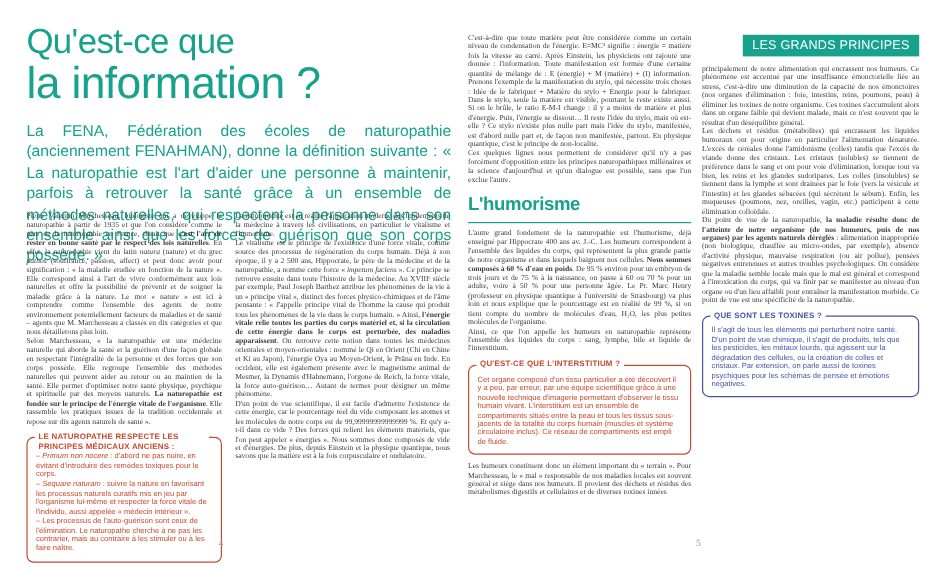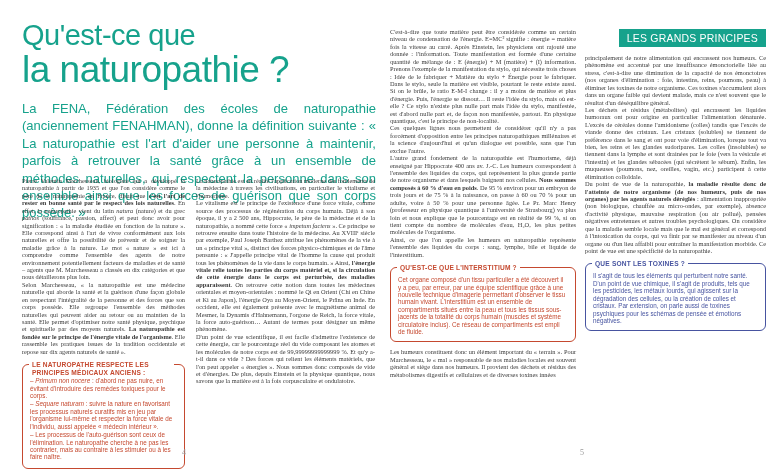--- a/index.html
+++ b/index.html
@@ -64,21 +64,21 @@
   
   .pnum{position:absolute;font-size:8px;color:var(--pagenum);}
   #pnum-left{left:182px;top:448px;}
   #pnum-right{left:580px;top:448px;}
 </style>
 </head>
 <body>
 
 <div class="abs title">
   <div class="l1">Qu'est-ce que</div>
-  <div class="l2">la naturopathie ?</div>
+  <div class="l2">la information ?</div>
 </div>
 
 <div class="abs intro">La FENA, Fédération des écoles de naturopathie (anciennement FENAHMAN), donne la définition suivante : « La naturopathie est l'art d'aider une personne à maintenir, parfois à retrouver la santé grâce à un ensemble de méthodes naturelles, qui respectent la personne dans son ensemble ainsi que les forces de guérison que son corps possède. »</div>
 
 <div class="col" id="col1">
   <p><span>Pierre Valentin Marchesseau, biologiste qui a développé la naturopathie à partir de 1935 et que l'on considère comme le père de la naturopathie en France, disait que </span><span class="seg-b">c'est l'art de rester en bonne santé par le respect des lois naturelles</span><span>. En effet, la naturopathie vient du latin </span><span class="seg-i">natura</span><span> (nature) et du grec </span><span class="seg-i">pathos</span><span> (souffrance, passion, affect) et peut donc avoir pour signification : « la maladie étudiée en fonction de la nature ». Elle correspond ainsi à l'art de vivre conformément aux lois naturelles et offre la possibilité de prévenir et de soigner la maladie grâce à la nature. Le mot « nature » est ici à comprendre comme l'ensemble des agents de notre environnement potentiellement facteurs de maladies et de santé – agents que M. Marchesseau a classés en dix catégories et que nous détaillerons plus loin.</span></p>
   <p><span>Selon Marchesseau, « la naturopathie est une médecine naturelle qui aborde la santé et la guérison d'une façon globale en respectant l'intégralité de la personne et des forces que son corps possède. Elle regroupe l'ensemble des méthodes naturelles qui peuvent aider au retour ou au maintien de la santé. Elle permet d'optimiser notre santé physique, psychique et spirituelle par des moyens naturels. </span><span class="seg-b">La naturopathie est fondée sur le principe de l'énergie vitale de l'organisme</span><span>. Elle rassemble les pratiques issues de la tradition occidentale et repose sur dix agents naturels de santé ».</span></p>
   <div class="box red two-line">
     <div class="box-title">LE NATUROPATHE RESPECTE LES PRINCIPES MÉDICAUX ANCIENS :</div>
     <ul>
@@ -95,20 +95,21 @@
   <p>D'un point de vue scientifique, il est facile d'admettre l'existence de cette énergie, car le pourcentage réel du vide composant les atomes et les molécules de notre corps est de 99,99999999999999 %. Et qu'y a-t-il dans ce vide ? Des forces qui relient les éléments matériels, que l'on peut appeler « énergies ». Nous sommes donc composés de vide et d'énergies. De plus, depuis Einstein et la physique quantique, nous savons que la matière est à la fois corpusculaire et ondulatoire.</p>
 </div>
 
 <div class="pnum" id="pnum-left">4</div>
 
 <div class="abs tag">LES GRANDS PRINCIPES</div>
 
 <div class="col" id="col3">
   <p>C'est-à-dire que toute matière peut être considérée comme un certain niveau de condensation de l'énergie. E=MC² signifie : énergie = matière fois la vitesse au carré. Après Einstein, les physiciens ont rajouté une donnée : l'information. Toute manifestation est formée d'une certaine quantité de mélange de : E (énergie) + M (matière) + (I) information. Prenons l'exemple de la manifestation du stylo, qui nécessite trois choses : Idée de le fabriquer + Matière du stylo + Énergie pour le fabriquer. Dans le stylo, seule la matière est visible, pourtant le reste existe aussi. Si on le brûle, le ratio E-M-I change : il y a moins de matière et plus d'énergie. Puis, l'énergie se dissout… Il reste l'idée du stylo, mais où est-elle ? Ce stylo n'existe plus nulle part mais l'idée du stylo, manifestée, est d'abord nulle part et, de façon non manifestée, partout. En physique quantique, c'est le principe de non-localité.</p>
   <p>Ces quelques lignes nous permettent de considérer qu'il n'y a pas forcément d'opposition entre les principes naturopathiques millénaires et la science d'aujourd'hui et qu'un dialogue est possible, sans que l'un exclue l'autre.</p>
+  <h2>L'humorisme</h2>
   <p><span>L'autre grand fondement de la naturopathie est l'humorisme, déjà enseigné par Hippocrate 400 ans av. J.-C. Les humeurs correspondent à l'ensemble des liquides du corps, qui représentent la plus grande partie de notre organisme et dans lesquels baignent nos cellules. </span><span class="seg-b">Nous sommes composés à 60 % d'eau en poids</span><span>. De 95 % environ pour un embryon de trois jours et de 75 % à la naissance, on passe à 60 ou 70 % pour un adulte, voire à 50 % pour une personne âgée. Le Pr. Marc Henry (professeur en physique quantique à l'université de Strasbourg) va plus loin et nous explique que le pourcentage est en réalité de 99 %, si on tient compte du nombre de molécules d'eau, H₂O, les plus petites molécules de l'organisme.</span></p>
   <p>Ainsi, ce que l'on appelle les humeurs en naturopathie représente l'ensemble des liquides du corps : sang, lymphe, bile et liquide de l'interstitium.</p>
   <div class="box red">
     <div class="box-title">QU'EST-CE QUE L'INTERSTITIUM ?</div>
     <div>Cet organe composé d'un tissu particulier a été découvert il y a peu, par erreur, par une équipe scientifique grâce à une nouvelle technique d'imagerie permettant d'observer le tissu humain vivant. L'interstitium est un ensemble de compartiments situés entre la peau et tous les tissus sous-jacents de la totalité du corps humain (muscles et système circulatoire inclus). Ce réseau de compartiments est empli de fluide.</div>
   </div>
   <p style="margin-top:6px;">Les humeurs constituent donc un élément important du « terrain ». Pour Marchesseau, le « mal » responsable de nos maladies locales est souvent général et siège dans nos humeurs. Il provient des déchets et résidus des métabolismes digestifs et cellulaires et de diverses toxines innées</p>
 </div>
 
 <div class="col" id="col4">

